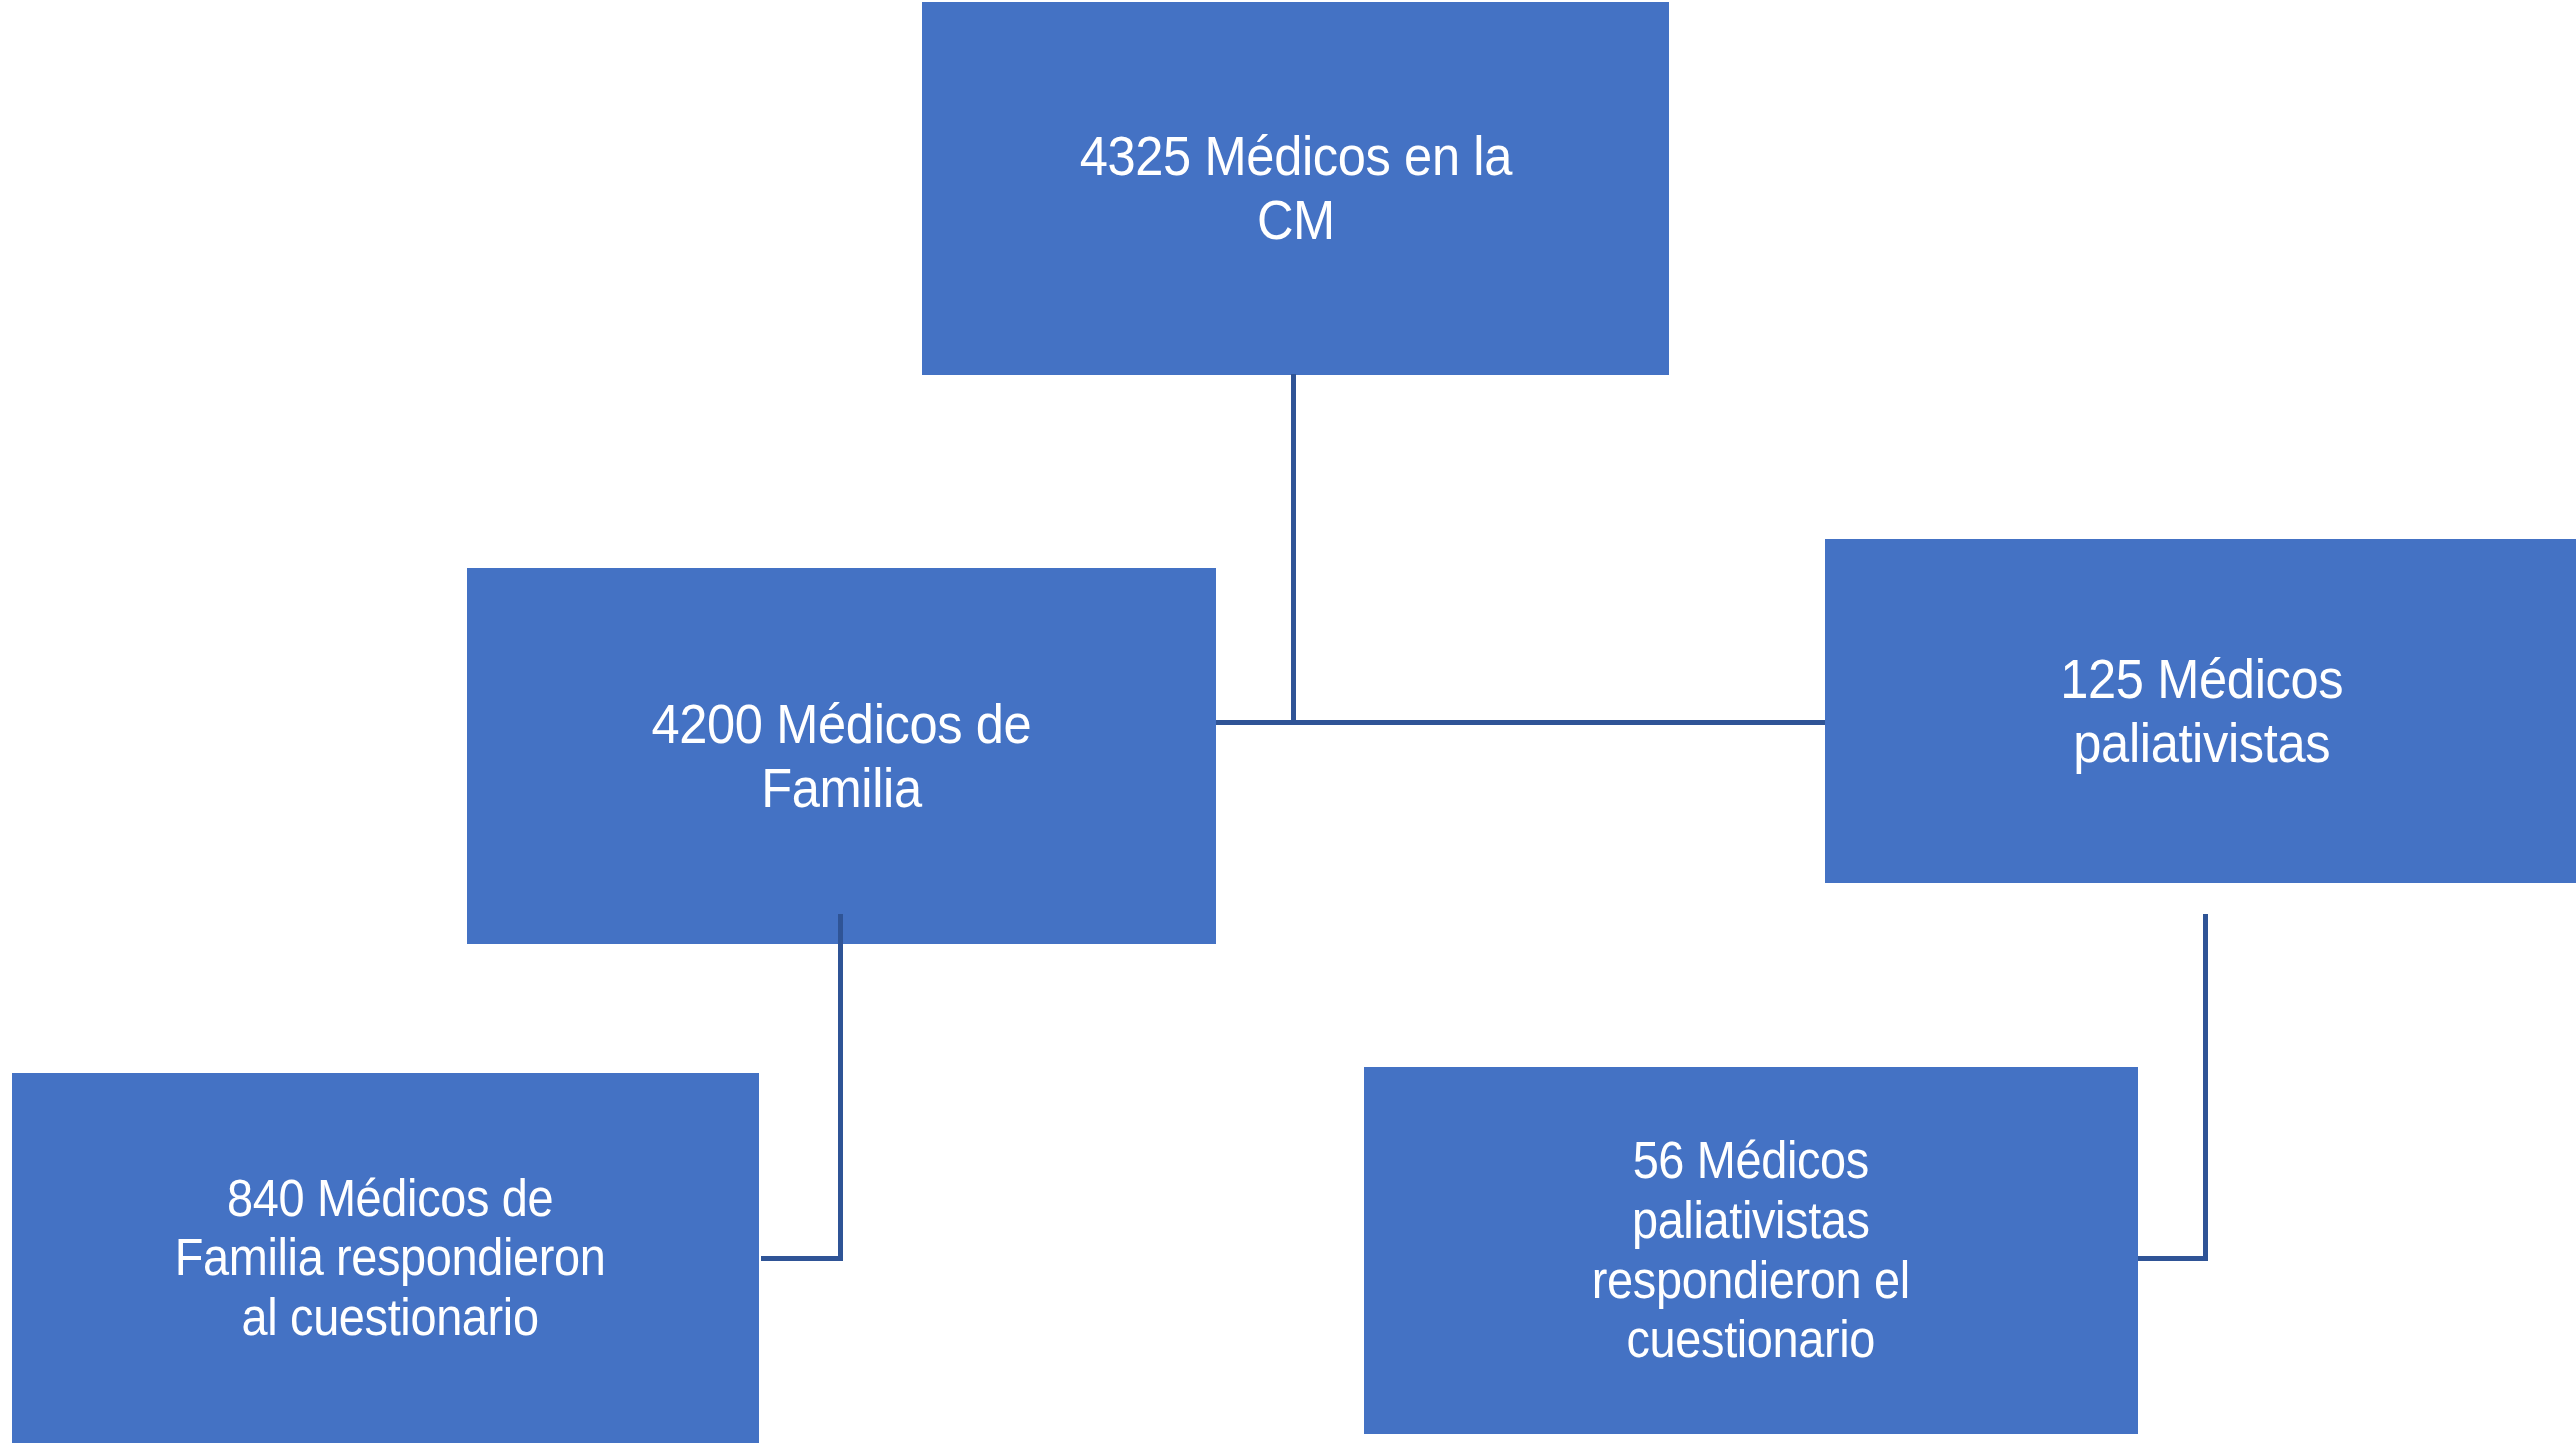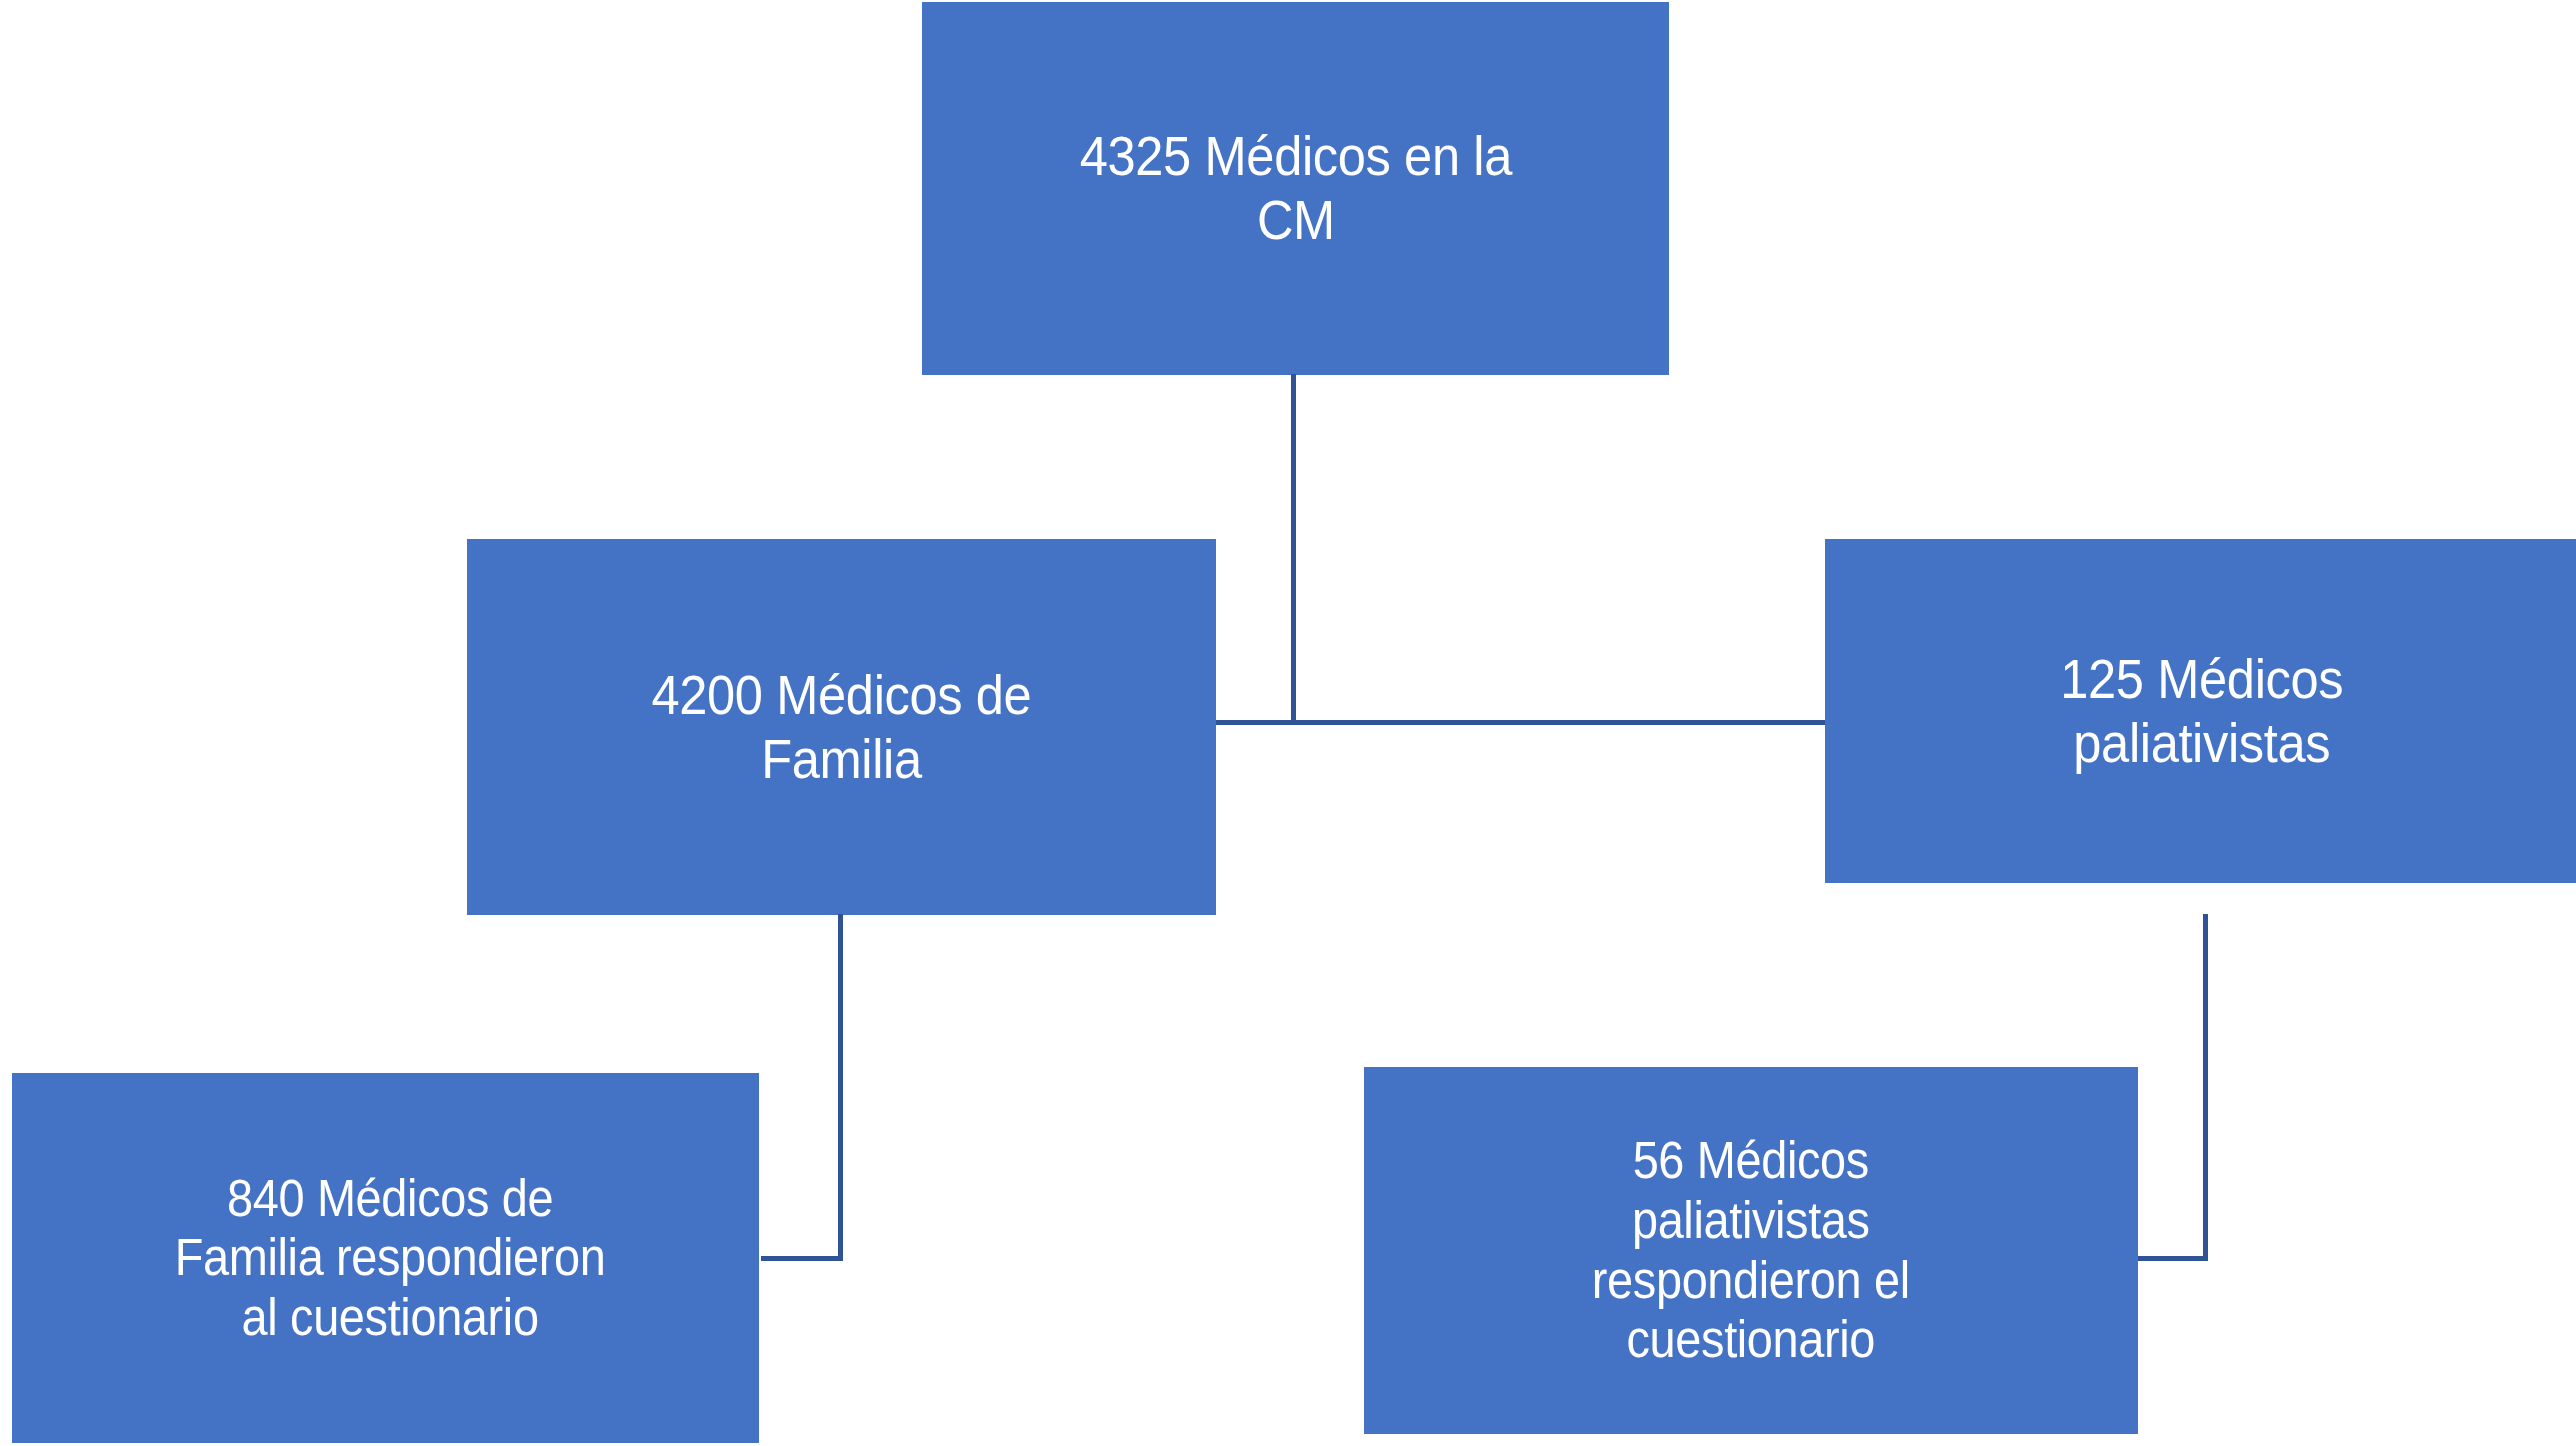--- a/index.html
+++ b/index.html
@@ -31,21 +31,21 @@
     font-size: 55px;
     line-height: 1.17;
     font-weight: 400;
     letter-spacing: -0.4px;
     white-space: pre-line;
     transform: scaleX(0.92);
     transform-origin: center center;
   }
   
   #node-total      { left: 914px; top: 1.8px;    width: 747px; height: 373px; }
-  #node-family     { left: 459px;  top: 539px;  width: 749px; height: 376px; }
+  #node-family     { left: 459px;  top: 568px;  width: 749px; height: 376px; }
   #node-palliative { left: 1817px; top: 539px;  width: 754px; height: 344px; }
   #node-family-resp     { left: 4.4px;    top: 1073px; width: 747px; height: 370px; padding-left: 24px; }
   #node-palliative-resp { left: 1356px; top: 1067px; width: 774px; height: 367px; }
 
   #node-family-resp .node-label,
   #node-palliative-resp .node-label { font-size: 51px; }
 
   
   .conn {
     position: absolute;

